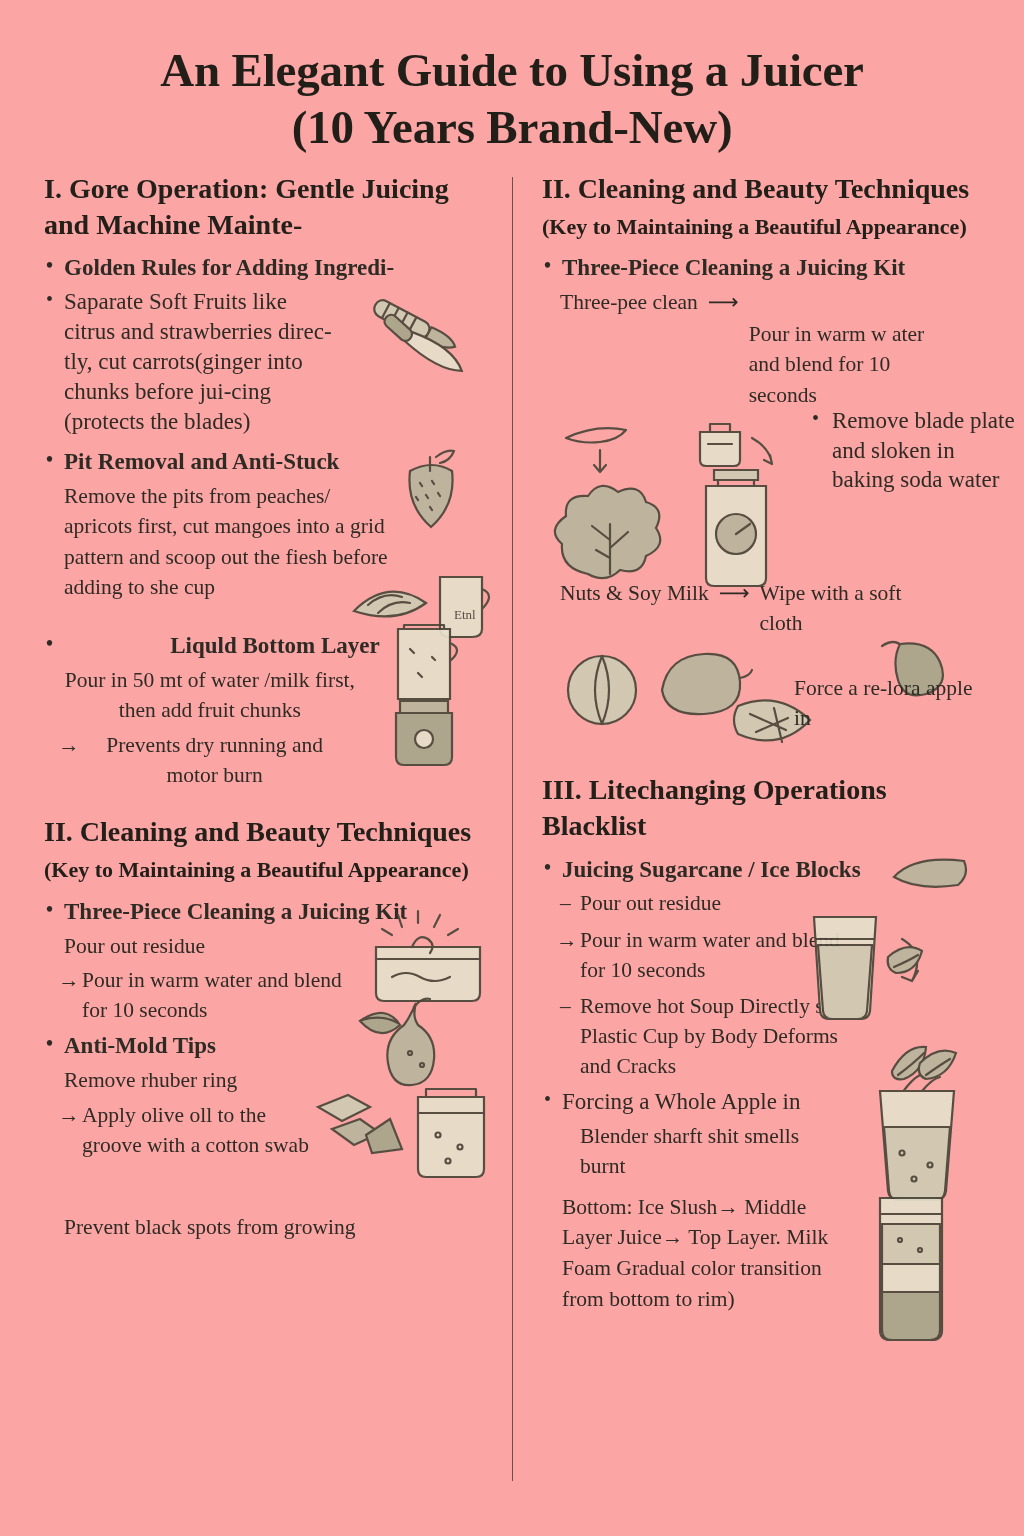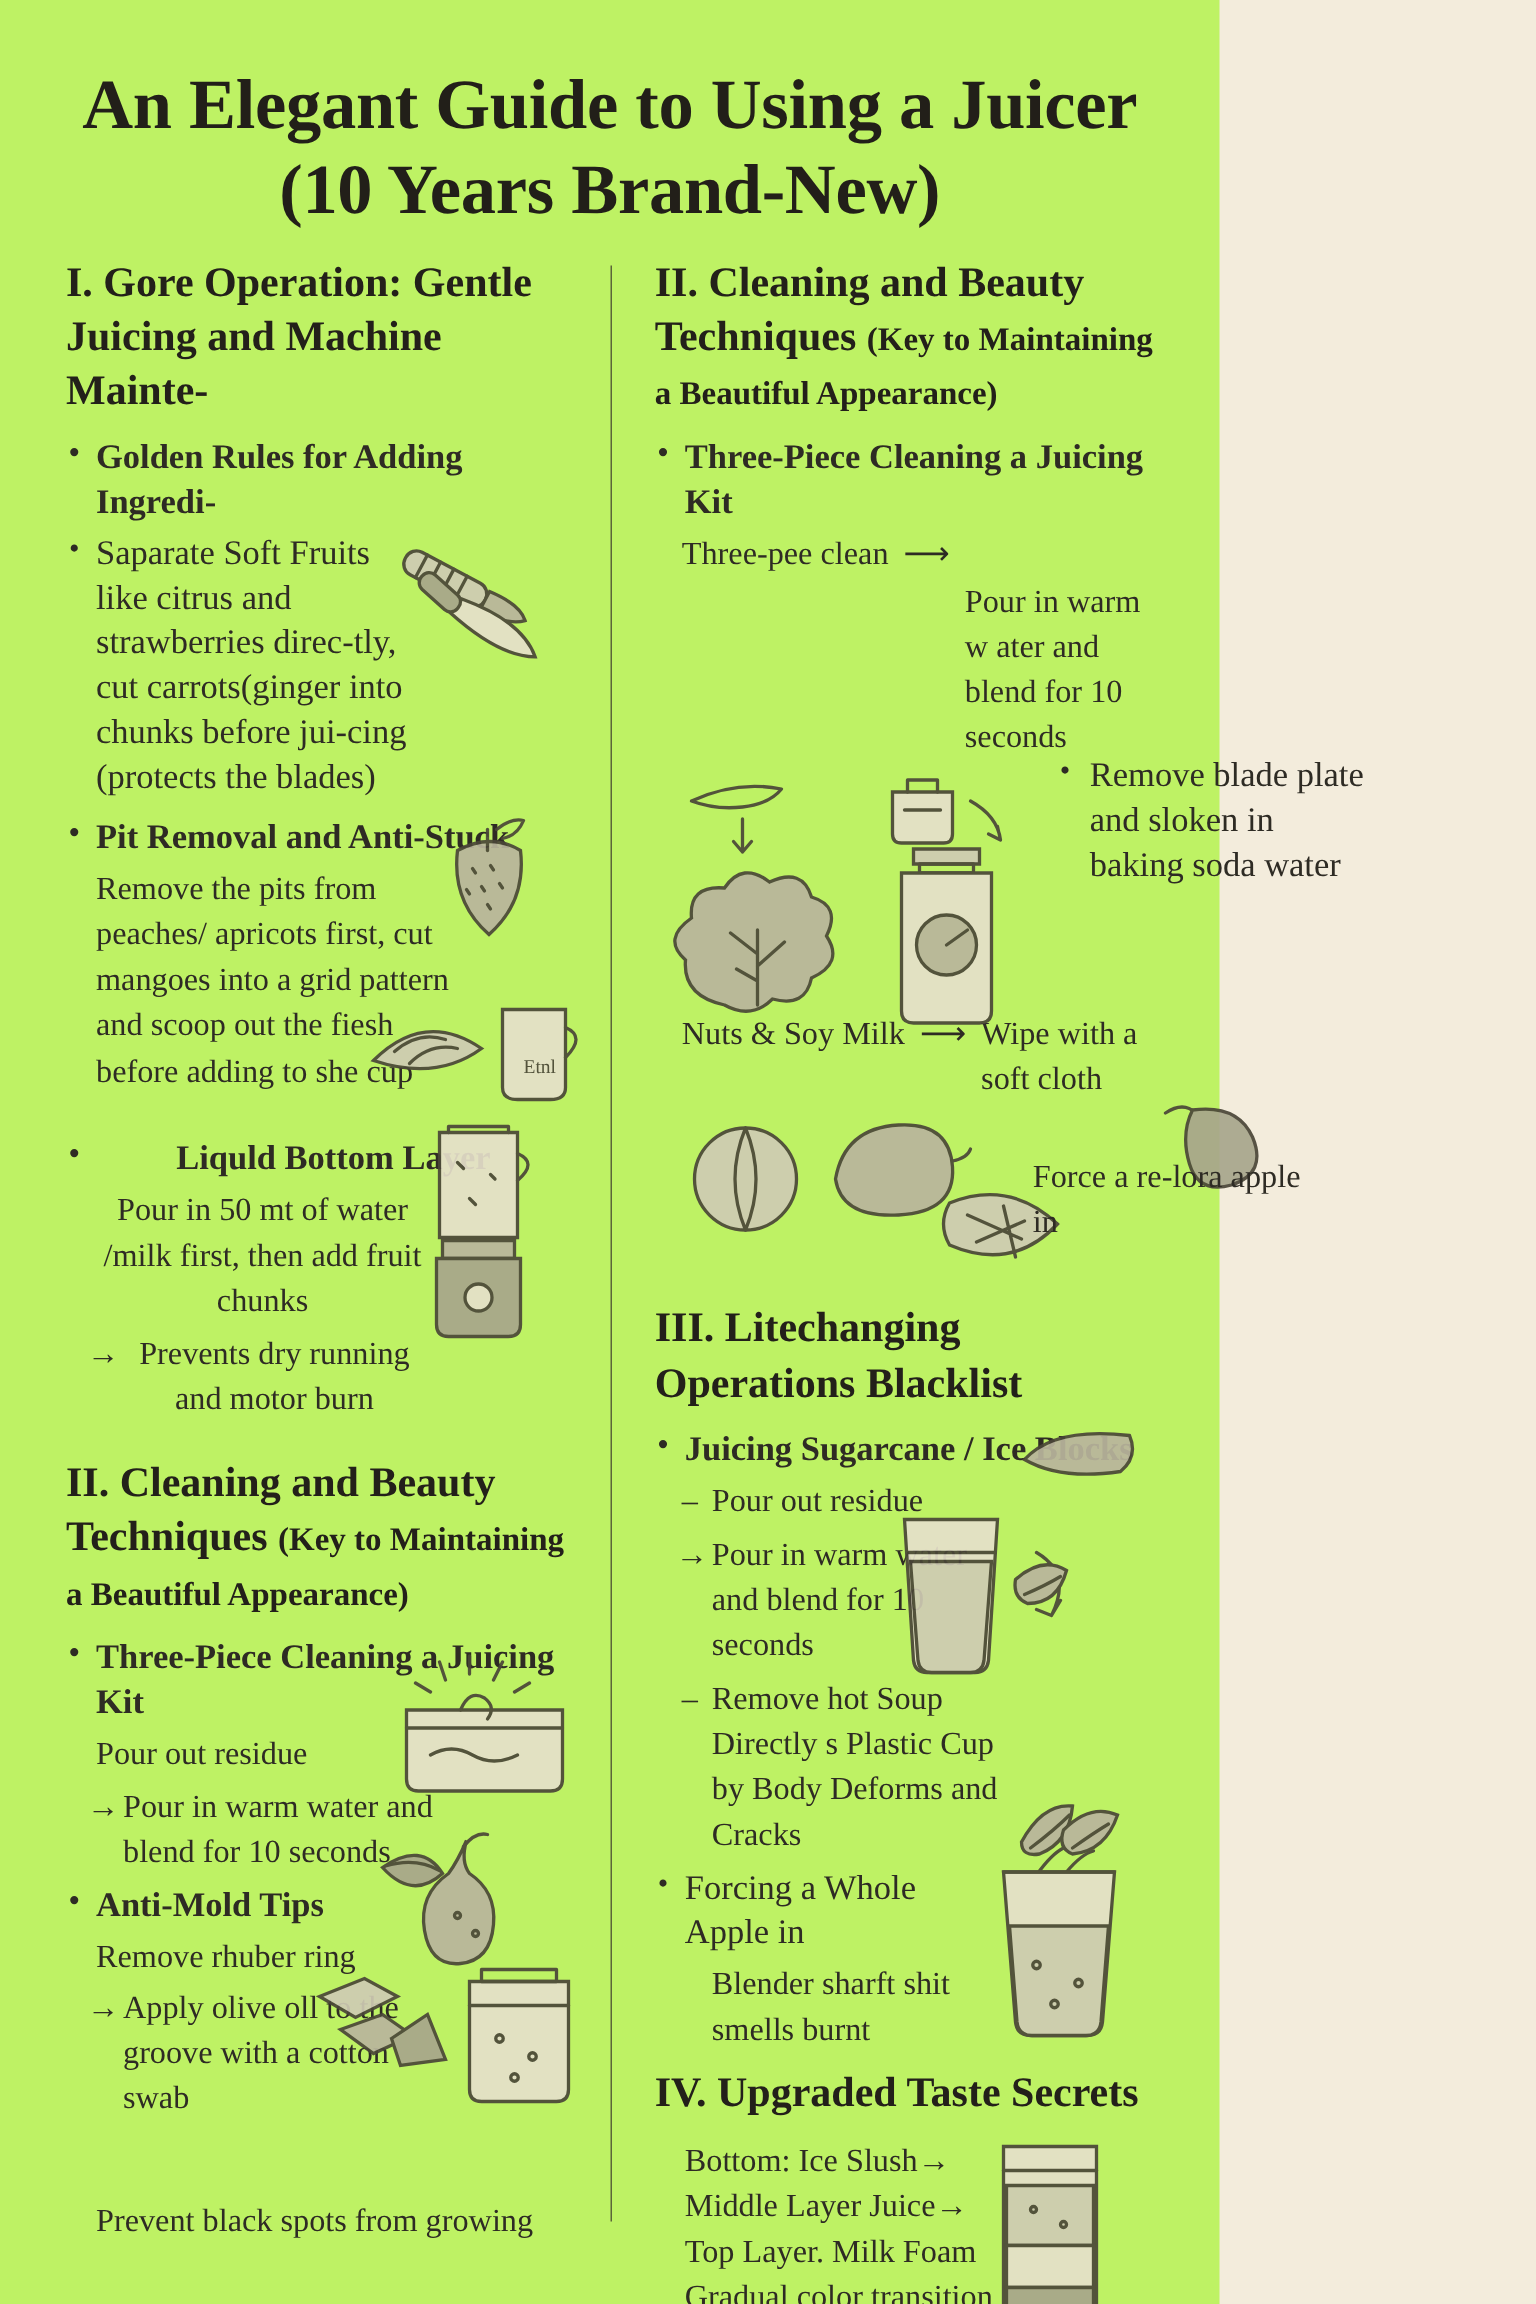--- a/index.html
+++ b/index.html
@@ -10,23 +10,23 @@
   body {
     width: 1024px;
     height: 1536px;
     overflow: hidden;
     font-family: "Liberation Serif", serif;
     color: #2e2b24;
     position: relative;
   }
   .page {
     position: relative;
-    width: 813px;
+    width: 1024px;
     height: 1536px;
-    background: #bef264;
+    background: #fca5a5;
     box-sizing: border-box;
     padding: 34px 44px 0 44px;
   }
   .title {
     text-align: center;
     font-size: 47px;
     line-height: 1.22;
     font-weight: bold;
     letter-spacing: -0.2px;
     margin: 8px 0 14px 0;
@@ -422,21 +422,20 @@
             <path class="flp" d="M54 56 h74 l-8 100 q-1 9 -10 9 h-38 q-9 0 -10 -9 z"></path>
             <path class="st" d="M54 56 h74"></path>
             <path class="fl2" d="M58 92 h66 l-5 64 q-1 9 -10 9 h-36 q-9 0 -10 -9 z"></path>
             <circle class="st" cx="76" cy="118" r="2.5"></circle>
             <circle class="st" cx="104" cy="130" r="2.5"></circle>
             <circle class="st" cx="88" cy="144" r="2.5"></circle>
           </svg>
         </div>
       </div>
 
-      <h2 class="sec" style="margin-top:8px;">IV. Upgraded Taste Secrets</h2>
 
       <div style="position:relative;">
         <div class="body" style="width:66%;">Bottom: Ice Slush→ Middle Layer Juice→ Top Layer. Milk Foam  Gradual color transition from bottom to rim)</div>
         <div class="ill" style="right:12px; top:-4px;">
           <svg width="110" height="170" viewBox="0 0 110 170">
             <path class="flp" d="M22 10 h62 v132 q0 10 -10 10 h-42 q-10 0 -10 -10 z"></path>
             <path class="st" d="M22 26 h62"></path>
             <path class="fl2" d="M24 36 h58 v40 h-58 z"></path>
             <path class="flp" d="M24 76 h58 v28 h-58 z"></path>
             <path class="fl3" d="M24 104 h58 v38 q0 10 -10 10 h-38 q-10 0 -10 -10 z"></path>

